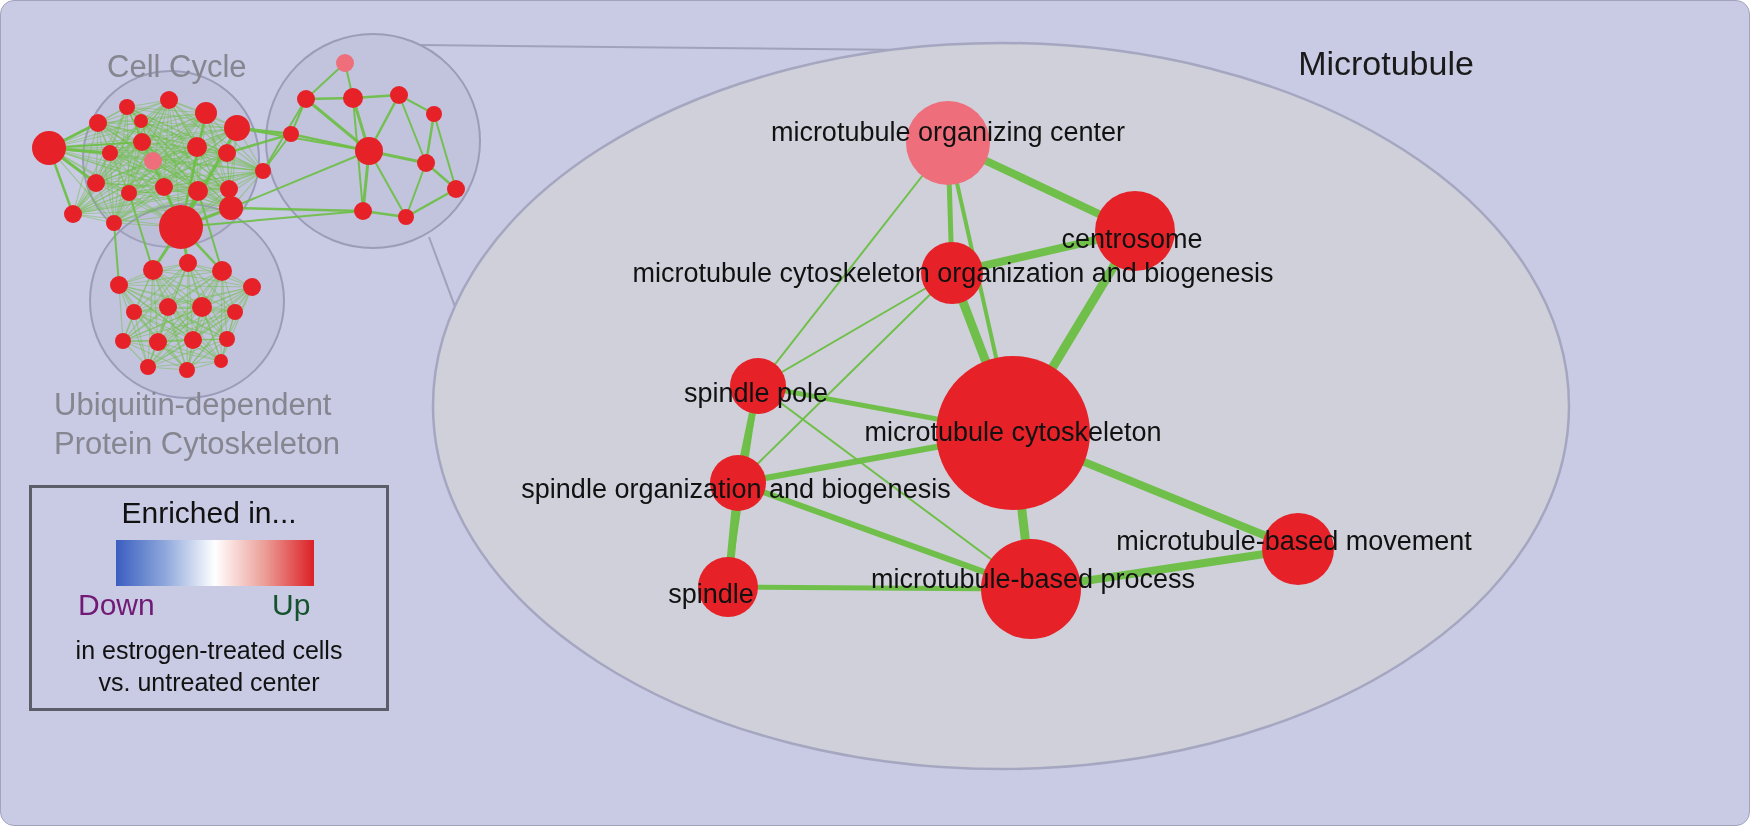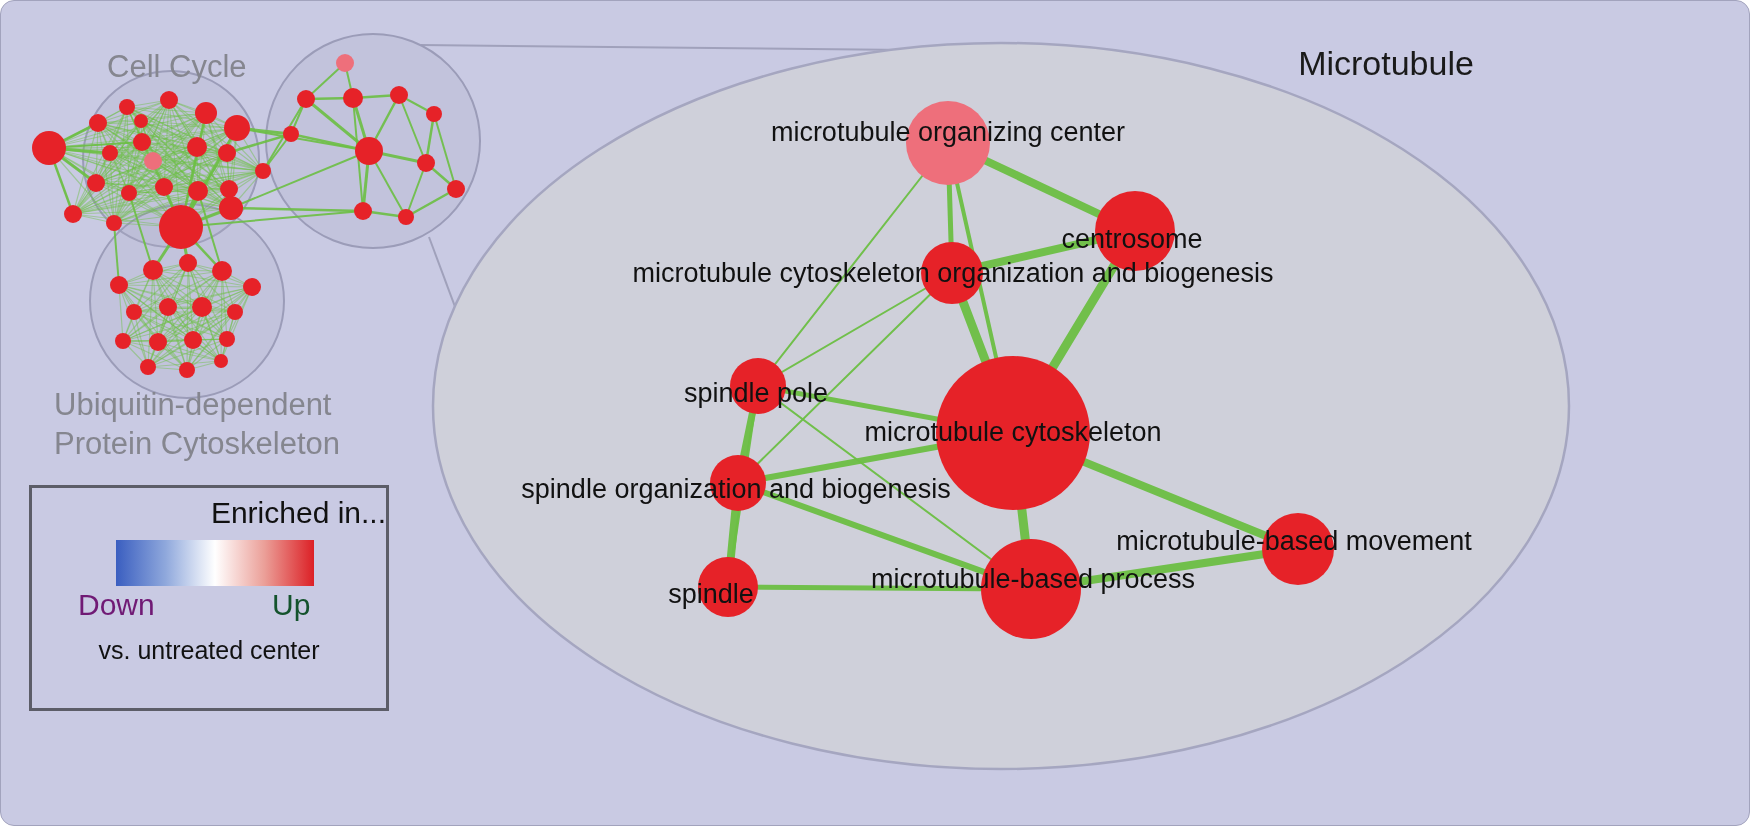--- a/index.html
+++ b/index.html
@@ -6,21 +6,21 @@
   .figure{position:relative;width:1748px;height:824px;border:1px solid #a2a3bd;border-radius:14px;overflow:hidden;margin:0 auto;}
   .figure svg{position:absolute;left:0;top:0;}
   svg text{font-family:"Liberation Sans",sans-serif;}
   .overlay{position:absolute;white-space:nowrap;}
   .gray-title{color:#85868f;font-size:31px;line-height:39px;}
   .black-title{color:#1a1a1a;font-size:34px;line-height:41px;text-align:center;}
   .cell-cycle{left:106px;top:46px;}
   .ubiquitin{left:33px;top:384px;margin-left:20px;}
   .microtubule{left:1250px;top:42px;width:270px;}
   .legend{position:absolute;left:28px;top:484px;width:360px;height:226px;border:3px solid #5c5d68;box-sizing:border-box;}
-  .legend-title{position:absolute;left:0;top:8px;width:100%;text-align:right;font-size:30px;color:#111;}
+  .legend-title{position:absolute;left:0;top:8px;width:100%;text-align:center;font-size:30px;color:#111;}
   .legend-gradient{position:absolute;left:84px;top:52px;width:198px;height:46px;}
   .legend-down{position:absolute;left:46px;top:100px;font-size:30px;color:#701a75;}
   .legend-up{position:absolute;left:240px;top:100px;font-size:30px;color:#14532d;}
   .legend-caption{position:absolute;left:0;top:146px;width:100%;text-align:center;font-size:25px;line-height:32px;color:#111;}
 </style>
 </head>
 <body>
 
 <div class="figure" style="background: rgb(201, 202, 227);">
   <svg width="1748" height="824" viewBox="0 0 1748 824">
@@ -525,16 +525,17 @@
   <div class="overlay black-title microtubule">
     <div>Microtubule</div>
   </div>
 
   <div class="legend" style="background: rgb(201, 202, 227);">
     <div class="legend-title">Enriched in...</div>
     <div class="legend-gradient" style="background: linear-gradient(90deg, rgb(58, 94, 192), rgb(143, 168, 220), rgb(255, 255, 255), rgb(235, 159, 152), rgb(220, 32, 38));"></div>
     <span class="legend-down">Down</span>
     <span class="legend-up">Up</span>
     <div class="legend-caption">
+      <div>in estrogen-treated cells</div>
       <div>vs. untreated center</div>
     </div>
   </div>
 </div>
 
 </body></html>

